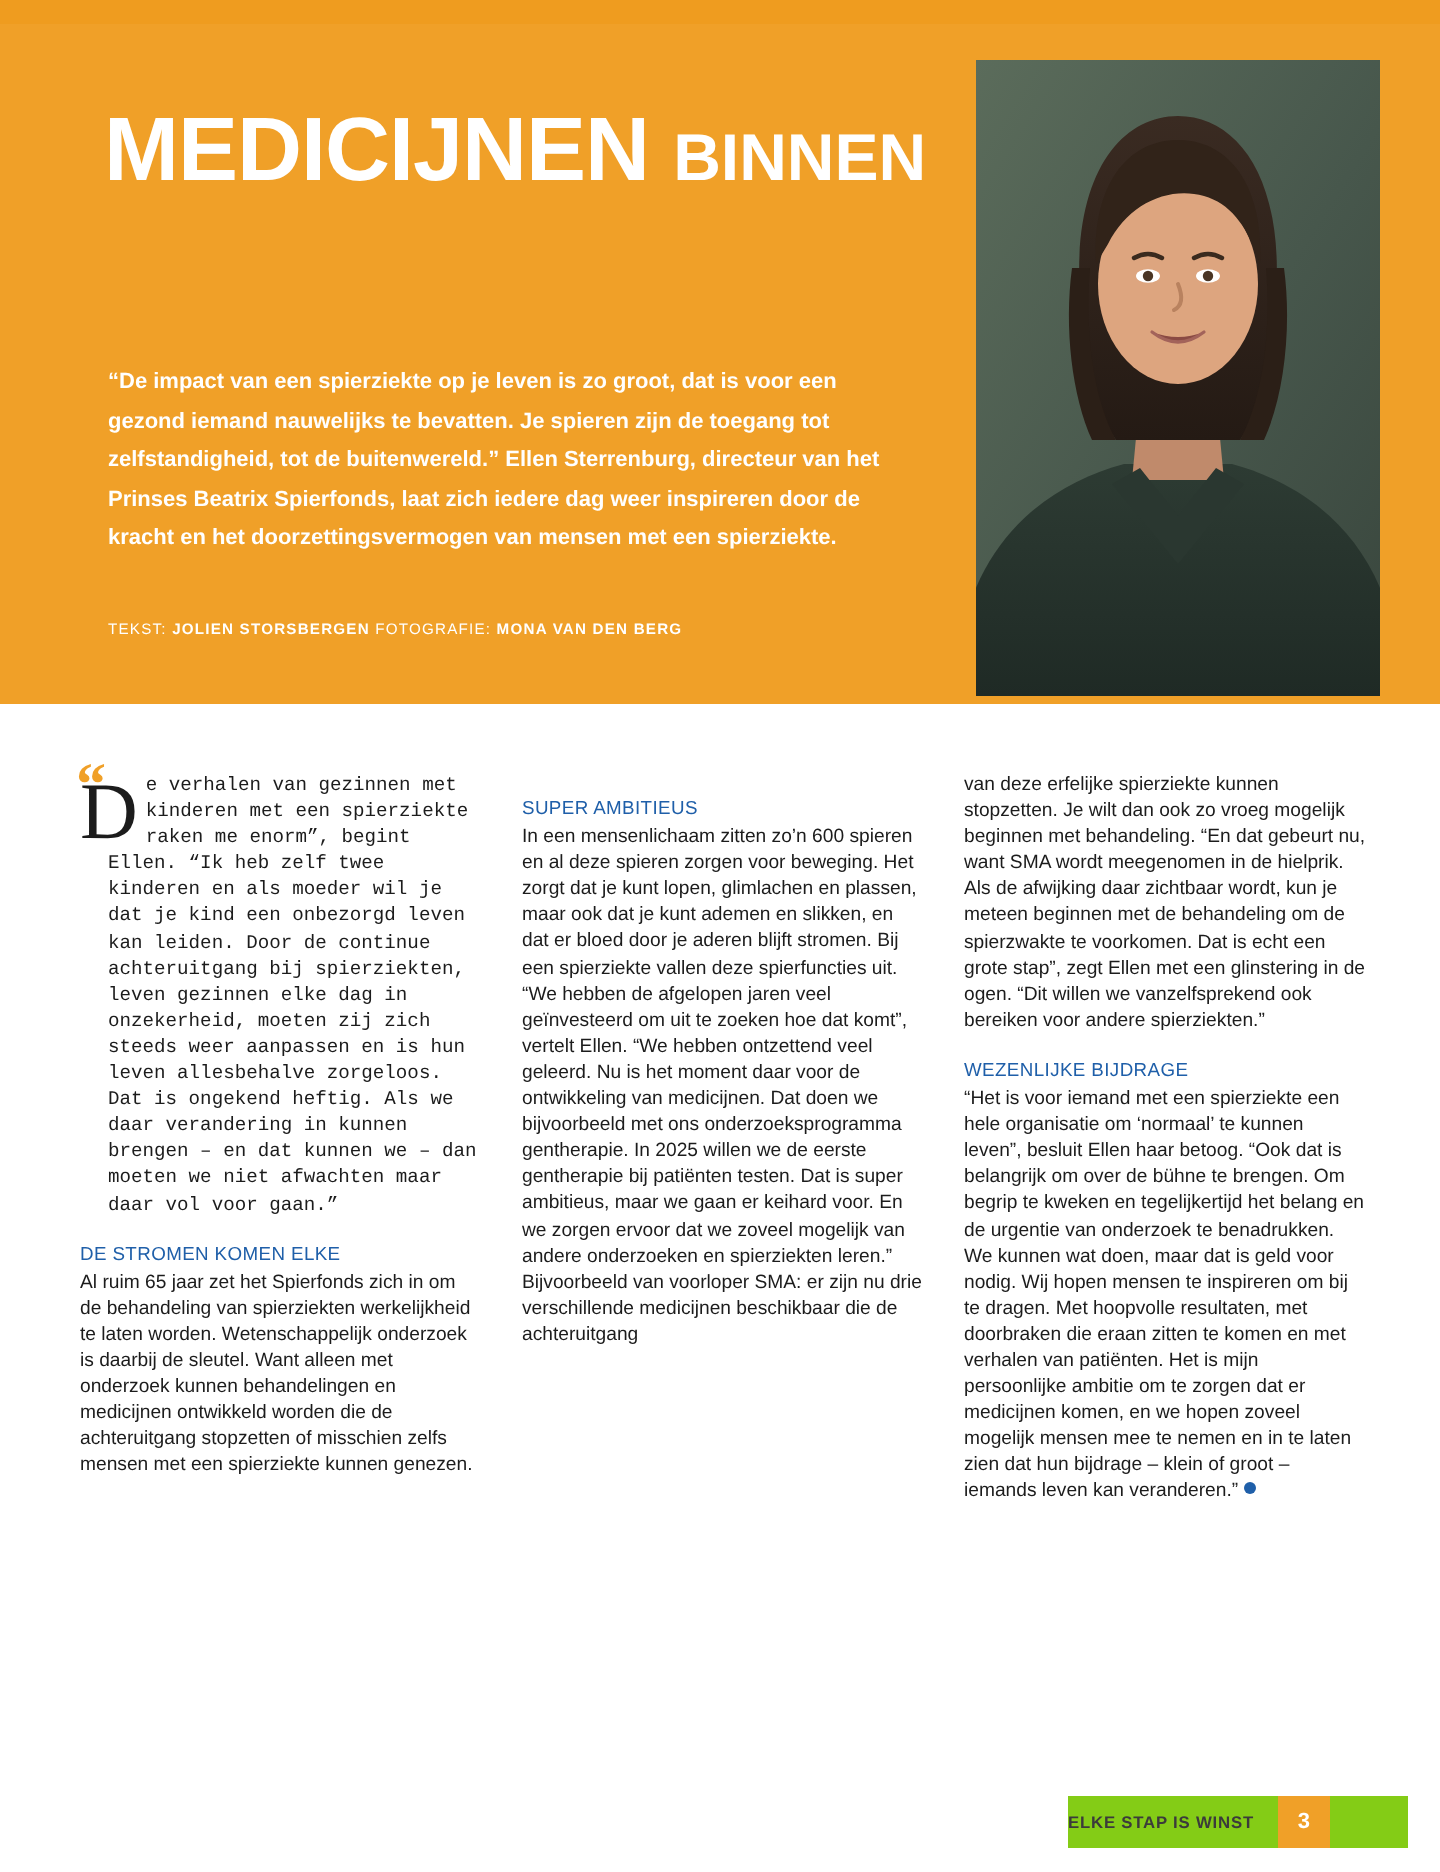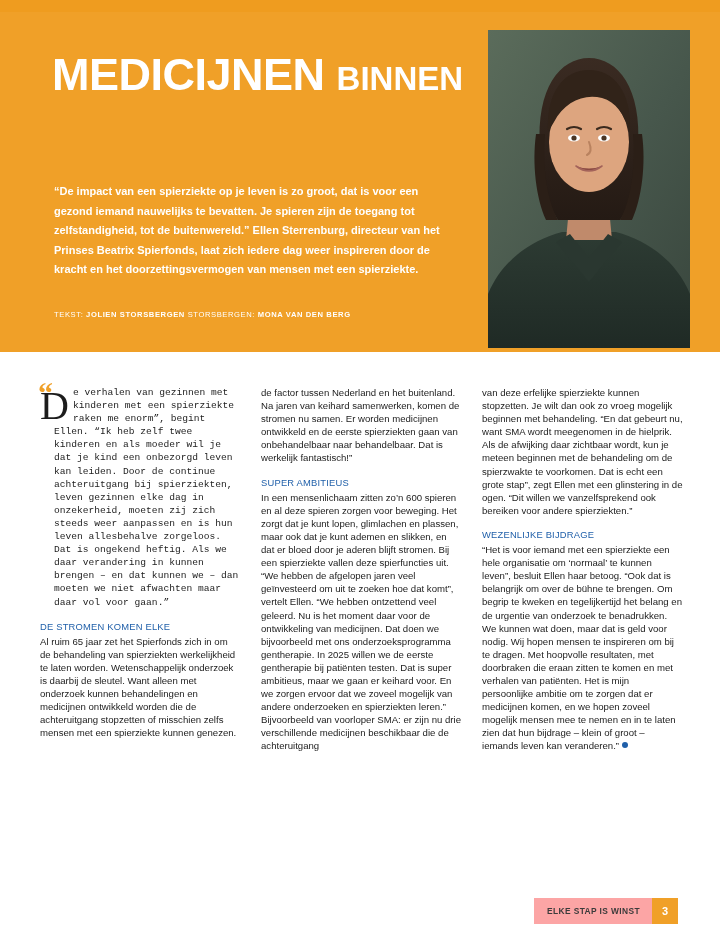--- a/index.html
+++ b/index.html
@@ -166,26 +166,25 @@
     border-radius: 50%;
     background: #1f5fa9;
     margin-left: 3px;
     vertical-align: 1px;
   }
   
   .footer-bar {
     position: absolute;
     left: 534px;
     top: 898px;
-    width: 144px;
+    width: 170px;
     height: 26px;
-    background: #fca5a5;
+    background: #84cc16;
     display: flex;
     align-items: center;
-    justify-content: flex-end;
   }
   .footer-label {
     font-size: 8.4px;
     font-weight: bold;
     color: #3b3b3b;
     letter-spacing: 0.4px;
     margin-right: 12px;
   }
   .footer-page {
     width: 26px;
@@ -212,21 +211,21 @@
         <span>MEDICIJNEN</span>
         <span class="thin">BINNEN</span>
       </div>
     </div>
 
     <div class="standfirst">“De impact van een spierziekte op je leven is zo groot, dat is voor een gezond iemand nauwelijks te bevatten. Je spieren zijn de toegang tot zelfstandigheid, tot de buitenwereld.” Ellen Sterrenburg, directeur van het Prinses Beatrix Spierfonds, laat zich iedere dag weer inspireren door de kracht en het doorzettingsvermogen van mensen met een spierziekte.</div>
 
     <div class="credits">
       <span class="lbl">TEKST:</span>
       <span>JOLIEN STORSBERGEN</span>
-      <span class="lbl">STORSBERGEN:</span>
+      <span class="lbl">FOTOGRAFIE:</span>
       <span>MONA VAN DEN BERG</span>
     </div>
 
     <div class="portrait">
       <svg width="202" height="318" viewBox="0 0 202 318">
         <defs>
           <linearGradient id="bgGrad" x1="0" y1="0" x2="1" y2="1">
             <stop offset="0%" stop-color="#5b6c5b"></stop>
             <stop offset="55%" stop-color="#47574c"></stop>
             <stop offset="100%" stop-color="#39463d"></stop>
@@ -279,21 +278,20 @@
       <div class="opening">
         <span class="quote-mark">“</span>
         <span class="dropcap">D</span>
         <p class="first-par">e verhalen van gezinnen met kinderen met een spierziekte raken me enorm”, begint Ellen. “Ik heb zelf twee kinderen en als moeder wil je dat je kind een onbezorgd leven kan leiden. Door de continue achteruitgang bij spierziekten, leven gezinnen elke dag in onzekerheid, moeten zij zich steeds weer aanpassen en is hun leven allesbehalve zorgeloos. Dat is ongekend heftig. Als we daar verandering in kunnen brengen – en dat kunnen we – dan moeten we niet afwachten maar daar vol voor gaan.”</p>
       </div>
       <div class="subhead">DE STROMEN KOMEN ELKE</div>
       <p>Al ruim 65 jaar zet het Spierfonds zich in om de behandeling van spierziekten werkelijkheid te laten worden. Wetenschappelijk onderzoek is daarbij de sleutel. Want alleen met onderzoek kunnen behandelingen en medicijnen ontwikkeld worden die de achteruitgang stopzetten of misschien zelfs mensen met een spierziekte kunnen genezen.</p>
     </div>
 
     <div class="col">
-      <p>de factor tussen Nederland en het buitenland. Na jaren van keihard samenwerken, komen de stromen nu samen. Er worden medicijnen ontwikkeld en de eerste spierziekten gaan van onbehandelbaar naar behandelbaar. Dat is werkelijk fantastisch!”</p>
       <div class="subhead">SUPER AMBITIEUS</div>
       <p>In een mensenlichaam zitten zo’n 600 spieren en al deze spieren zorgen voor beweging. Het zorgt dat je kunt lopen, glimlachen en plassen, maar ook dat je kunt ademen en slikken, en dat er bloed door je aderen blijft stromen. Bij een spierziekte vallen deze spierfuncties uit. “We hebben de afgelopen jaren veel geïnvesteerd om uit te zoeken hoe dat komt”, vertelt Ellen. “We hebben ontzettend veel geleerd. Nu is het moment daar voor de ontwikkeling van medicijnen. Dat doen we bijvoorbeeld met ons onderzoeksprogramma gentherapie. In 2025 willen we de eerste gentherapie bij patiënten testen. Dat is super ambitieus, maar we gaan er keihard voor. En we zorgen ervoor dat we zoveel mogelijk van andere onderzoeken en spierziekten leren.”</p>
       <p>Bijvoorbeeld van voorloper SMA: er zijn nu drie verschillende medicijnen beschikbaar die de achteruitgang</p>
     </div>
 
     <div class="col">
       <p>van deze erfelijke spierziekte kunnen stopzetten. Je wilt dan ook zo vroeg mogelijk beginnen met behandeling. “En dat gebeurt nu, want SMA wordt meegenomen in de hielprik. Als de afwijking daar zichtbaar wordt, kun je meteen beginnen met de behandeling om de spierzwakte te voorkomen. Dat is echt een grote stap”, zegt Ellen met een glinstering in de ogen. “Dit willen we vanzelfsprekend ook bereiken voor andere spierziekten.”</p>
       <div class="subhead">WEZENLIJKE BIJDRAGE</div>
       <p><span>“Het is voor iemand met een spierziekte een hele organisatie om ‘normaal’ te kunnen leven”, besluit Ellen haar betoog. “Ook dat is belangrijk om over de bühne te brengen. Om begrip te kweken en tegelijkertijd het belang en de urgentie van onderzoek te benadrukken. We kunnen wat doen, maar dat is geld voor nodig. Wij hopen mensen te inspireren om bij te dragen. Met hoopvolle resultaten, met doorbraken die eraan zitten te komen en met verhalen van patiënten. Het is mijn persoonlijke ambitie om te zorgen dat er medicijnen komen, en we hopen zoveel mogelijk mensen mee te nemen en in te laten zien dat hun bijdrage – klein of groot – iemands leven kan veranderen.”</span><span class="bullet-end"></span></p>
     </div>

